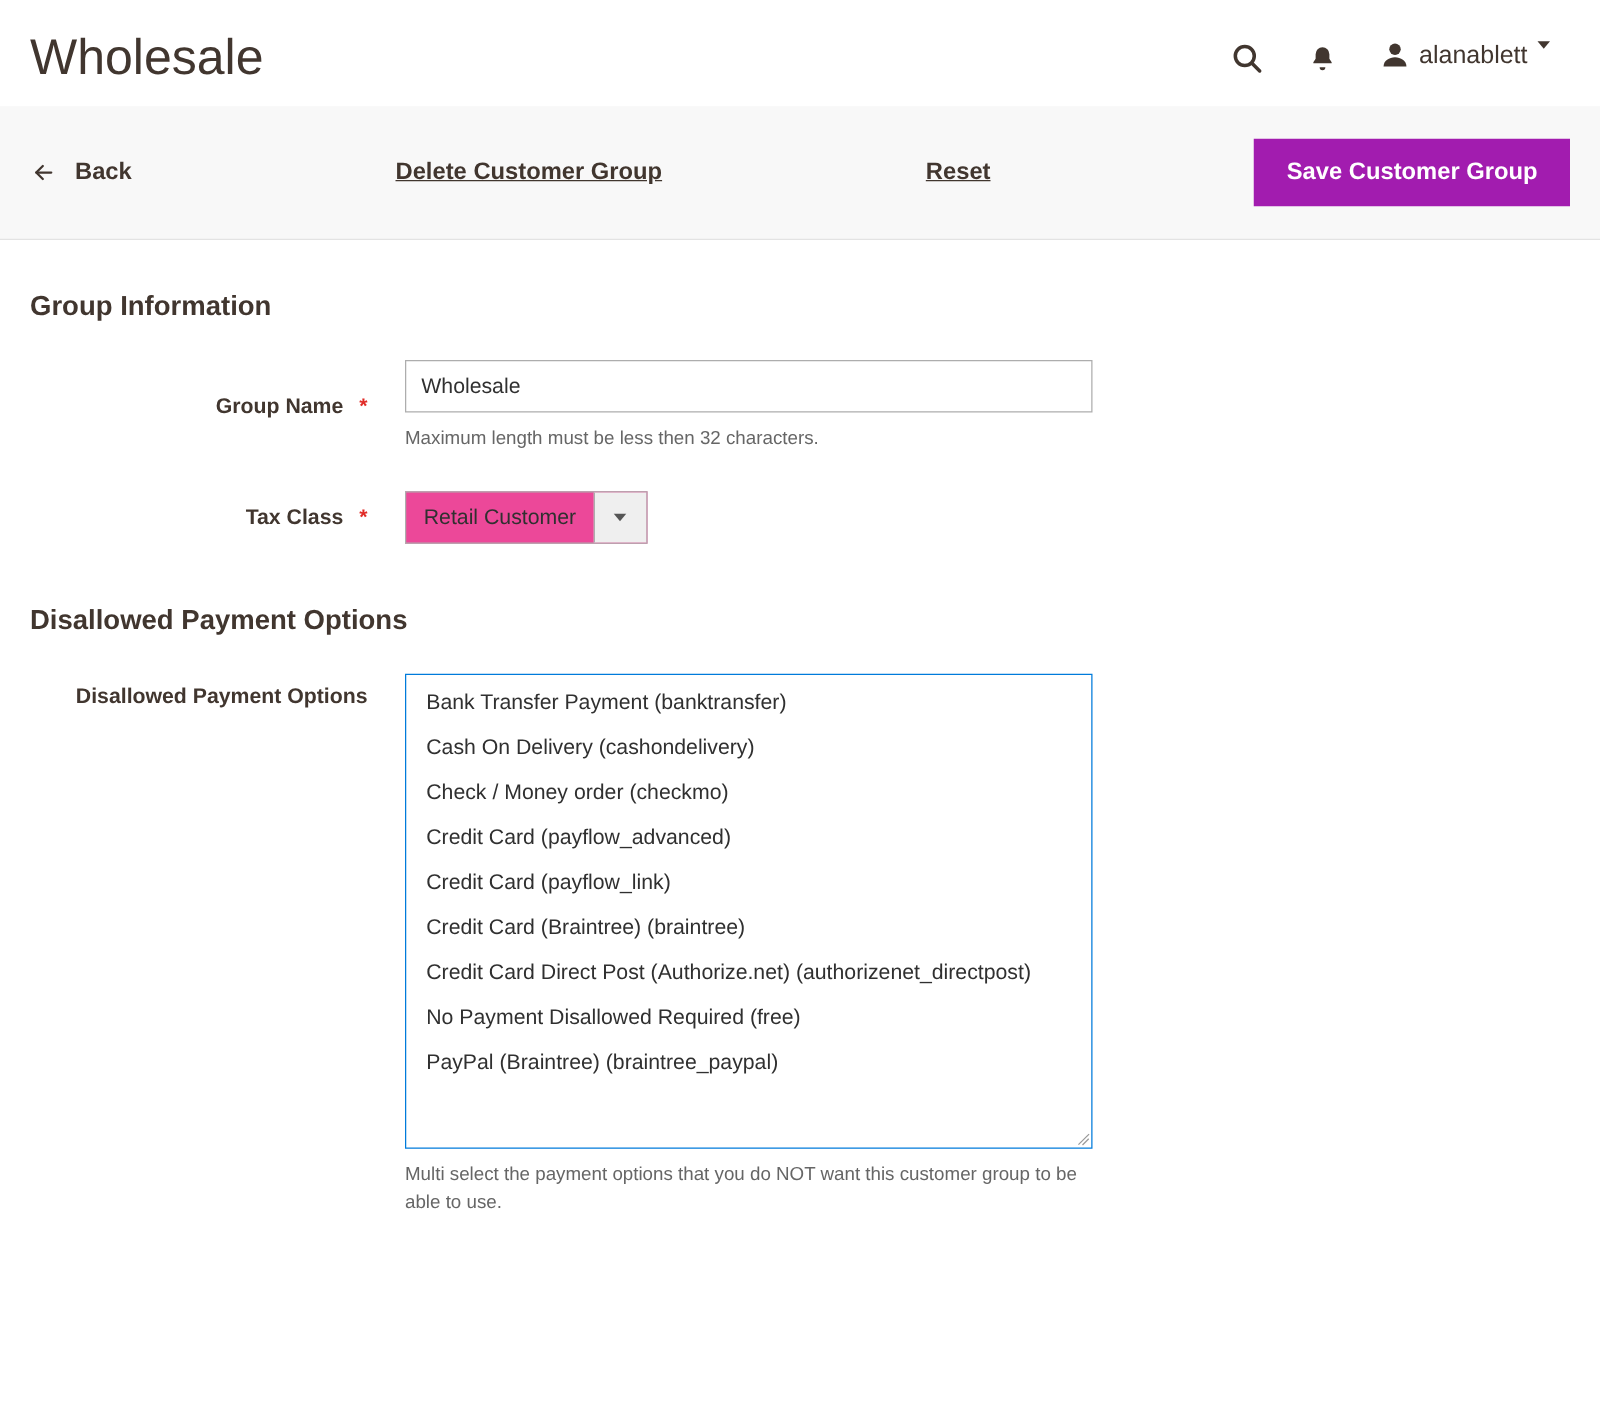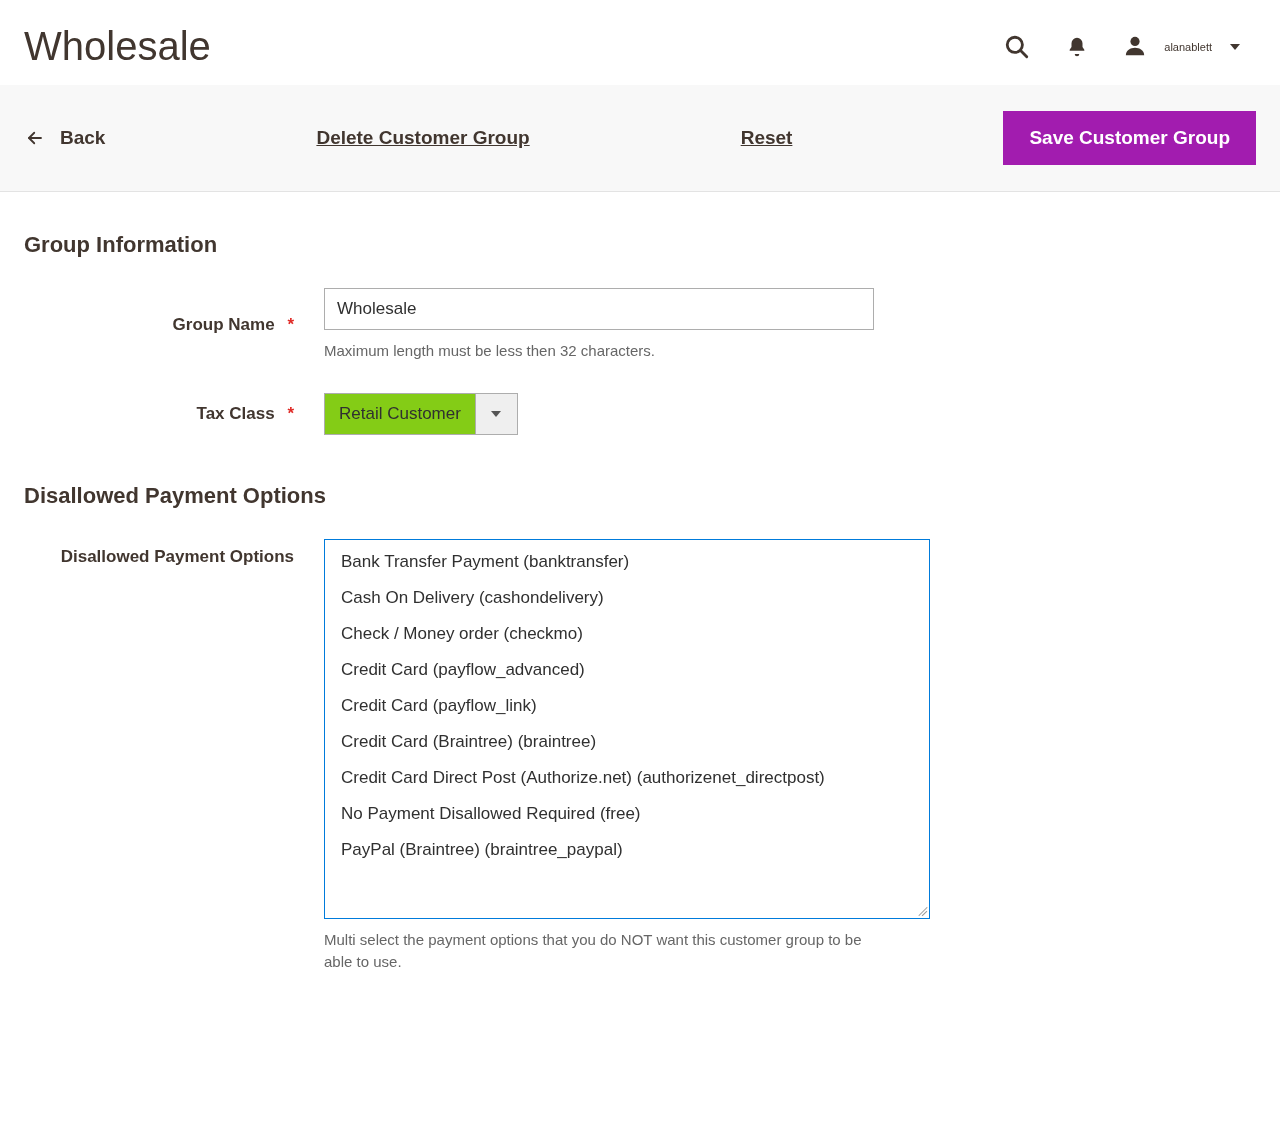--- a/index.html
+++ b/index.html
@@ -31,25 +31,25 @@
   }
   .icon-btn {
     cursor: pointer;
     display: inline-flex;
     align-items: center;
     justify-content: center;
     color: #41362f;
   }
   .user-menu {
     display: flex;
-    align-items: center;
-    gap: 18px;
-    cursor: pointer;
-    color: #41362f;
-    font-size: 11px;
+    align-items: flex-start;
+    gap: 8px;
+    cursor: pointer;
+    color: #41362f;
+    font-size: 20px;
   }
   .user-menu .caret {
     width: 0; height: 0;
     border-left: 5px solid transparent;
     border-right: 5px solid transparent;
     border-top: 6px solid #41362f;
   }
 
   
   .toolbar {
@@ -146,21 +146,21 @@
     color: #666;
     margin-top: 10px;
     max-width: 560px;
     line-height: 1.5;
   }
 
   .select-wrap {
     display: inline-flex;
     border: 1px solid #adadad;
     height: 42px;
-    background: #84cc16;
+    background: #ec4899;
   }
   .select-wrap .sel-value {
     padding: 0 14px;
     display: flex;
     align-items: center;
     font-size: 17px;
     color: #303030;
     min-width: 146px;
   }
   .select-wrap .sel-caret-box {
@@ -173,21 +173,21 @@
   }
   .select-wrap .sel-caret {
     width: 0; height: 0;
     border-left: 5px solid transparent;
     border-right: 5px solid transparent;
     border-top: 6px solid #555;
   }
 
   
   .multiselect {
-    width: 606px;
+    width: 550px;
     height: 380px;
     border: 1px solid #007bdb;
     overflow-y: auto;
     padding: 4px 0;
     font-size: 17px;
     position: relative;
     background: #fff;
   }
   .multiselect .opt {
     padding: 8px 16px;

